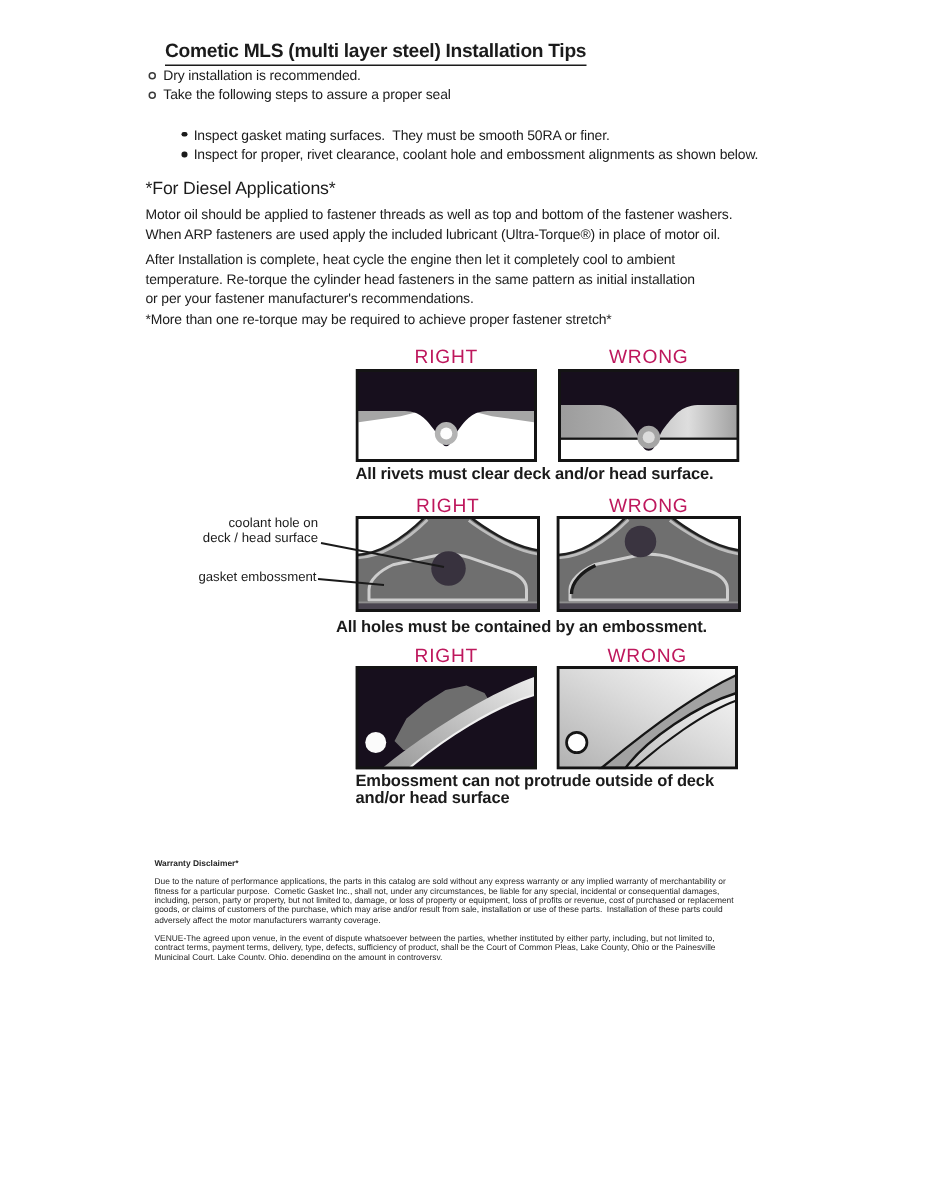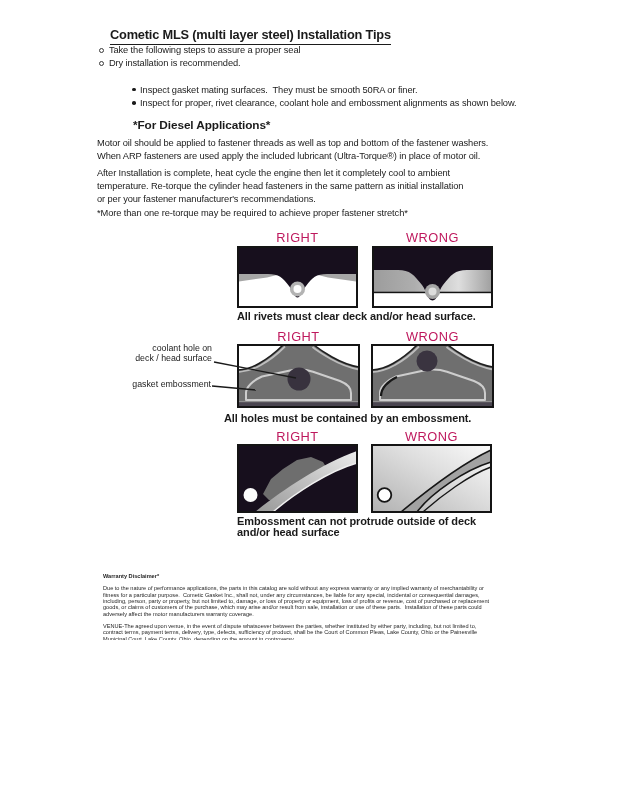--- a/index.html
+++ b/index.html
@@ -4,21 +4,21 @@
 <style>
   html,body{margin:0;padding:0;background:#ffffff;}
   .page{position:relative;width:618px;height:640px;background:#fff;
         font-family:"Liberation Sans",sans-serif;color:#1b1b1b;overflow:hidden;}
   .abs{position:absolute;}
   .title{font-size:12.8px;font-weight:700;letter-spacing:-0.2px;display:inline-block;
          border-bottom:1.6px solid #1b1b1b;padding-bottom:1.5px;}
   .b-row{display:flex;gap:4.5px;height:13.2px;font-size:9.3px;letter-spacing:-0.1px;align-items:flex-start;white-space:pre;}
   .ring{width:3.4px;height:3.4px;border:1px solid #3a3a3a;border-radius:50%;margin-top:2.8px;flex:none;}
   .dot{width:3.6px;height:3.6px;background:#1b1b1b;border-radius:50%;margin-top:2.9px;flex:none;}
-  .h-diesel{font-size:11.8px;font-weight:700;letter-spacing:-0.1px;margin-left:36px;}
+  .h-diesel{font-size:11.8px;font-weight:400;letter-spacing:-0.1px;}
   .para{font-size:9.3px;line-height:12.9px;letter-spacing:-0.1px;white-space:pre;}
   .hdr{font-size:12.8px;letter-spacing:0.5px;color:#be185d;text-align:center;width:121px;}
   .cap{font-size:11px;font-weight:700;letter-spacing:-0.1px;white-space:pre;line-height:11.2px;}
   .anno{font-size:8.8px;line-height:9.6px;text-align:right;white-space:pre;color:#1b1b1b;}
   .legal{font-size:5.6px;line-height:6.35px;color:#262626;}
   .legal p{margin:0 0 6px 0;white-space:pre;}
   .legal-h{font-weight:700;}
   .docnum{font-size:14px;color:#3a3a3a;letter-spacing:0.2px;}
   .dbox{display:block;}
 </style>
@@ -27,28 +27,28 @@
 
 <div class="page">
 
   <div class="abs" style="left:110px;top:25px;">
     <span class="title">Cometic MLS (multi layer steel) Installation Tips</span>
   </div>
 
   <div class="abs" style="left:99px;top:45px;">
     <div class="b-row">
       <span class="ring"></span>
+      <span>Dry installation is recommended.</span>
+    </div>
+    <div class="b-row">
+      <span class="ring"></span>
       <span>Take the following steps to assure a proper seal</span>
     </div>
-    <div class="b-row">
-      <span class="ring"></span>
-      <span>Dry installation is recommended.</span>
-    </div>
-  </div>
-  <div class="abs" style="left:132px;top:85px;">
+  </div>
+  <div class="abs" style="left:121px;top:85px;">
     <div class="b-row">
       <span class="dot"></span>
       <span>Inspect gasket mating surfaces.  They must be smooth 50RA or finer.</span>
     </div>
     <div class="b-row">
       <span class="dot"></span>
       <span>Inspect for proper, rivet clearance, coolant hole and embossment alignments as shown below.</span>
     </div>
   </div>
 

